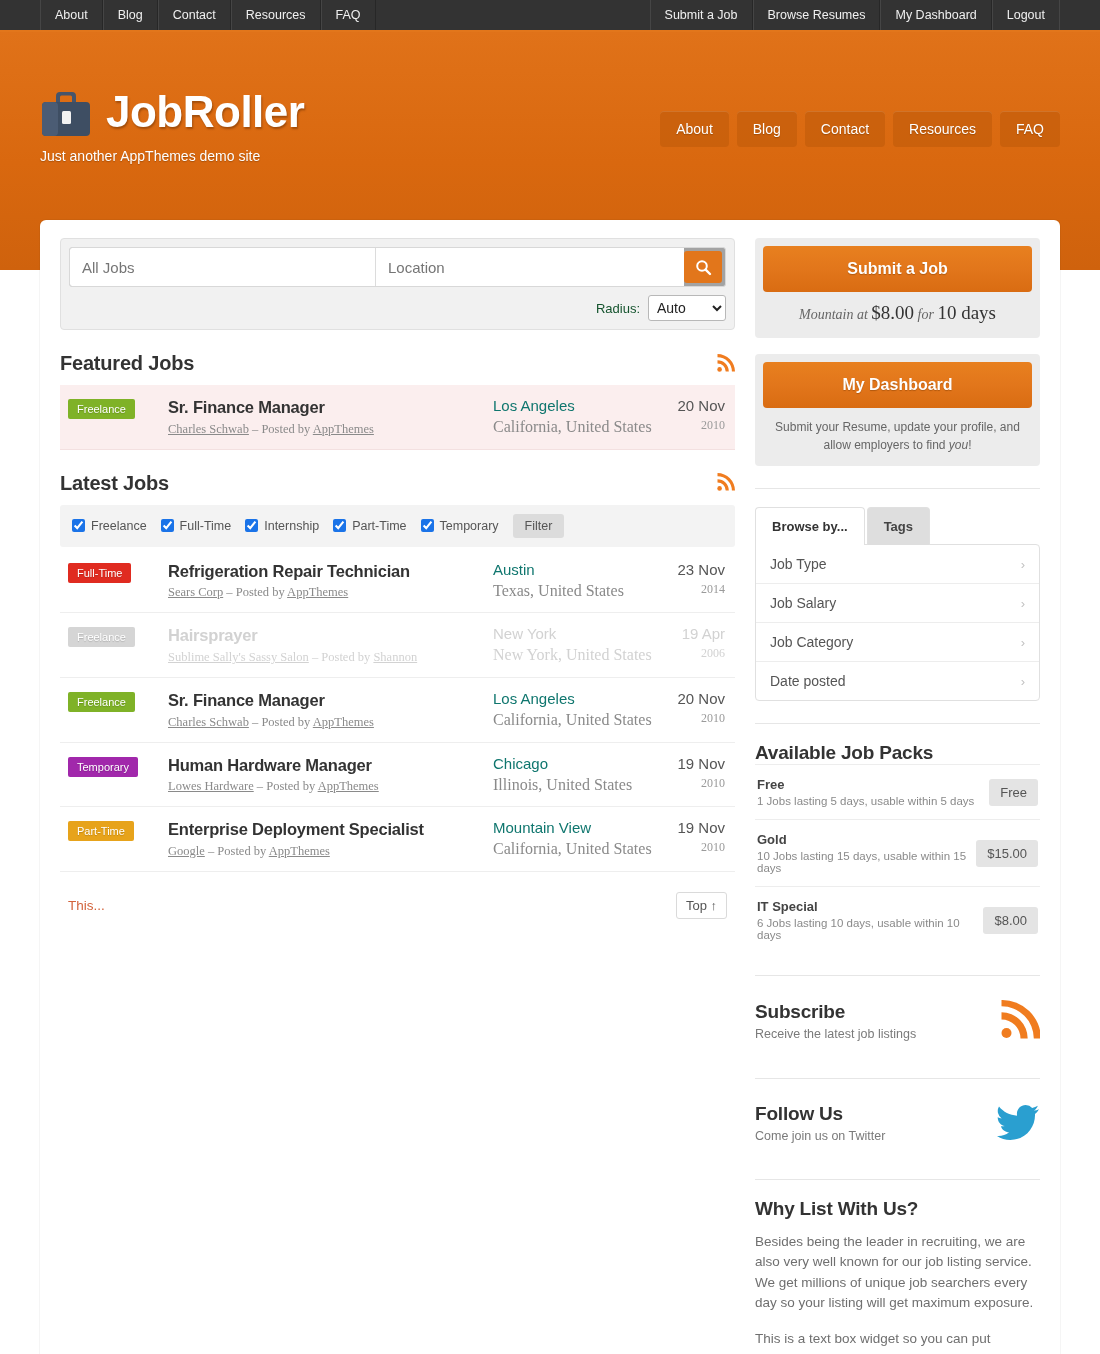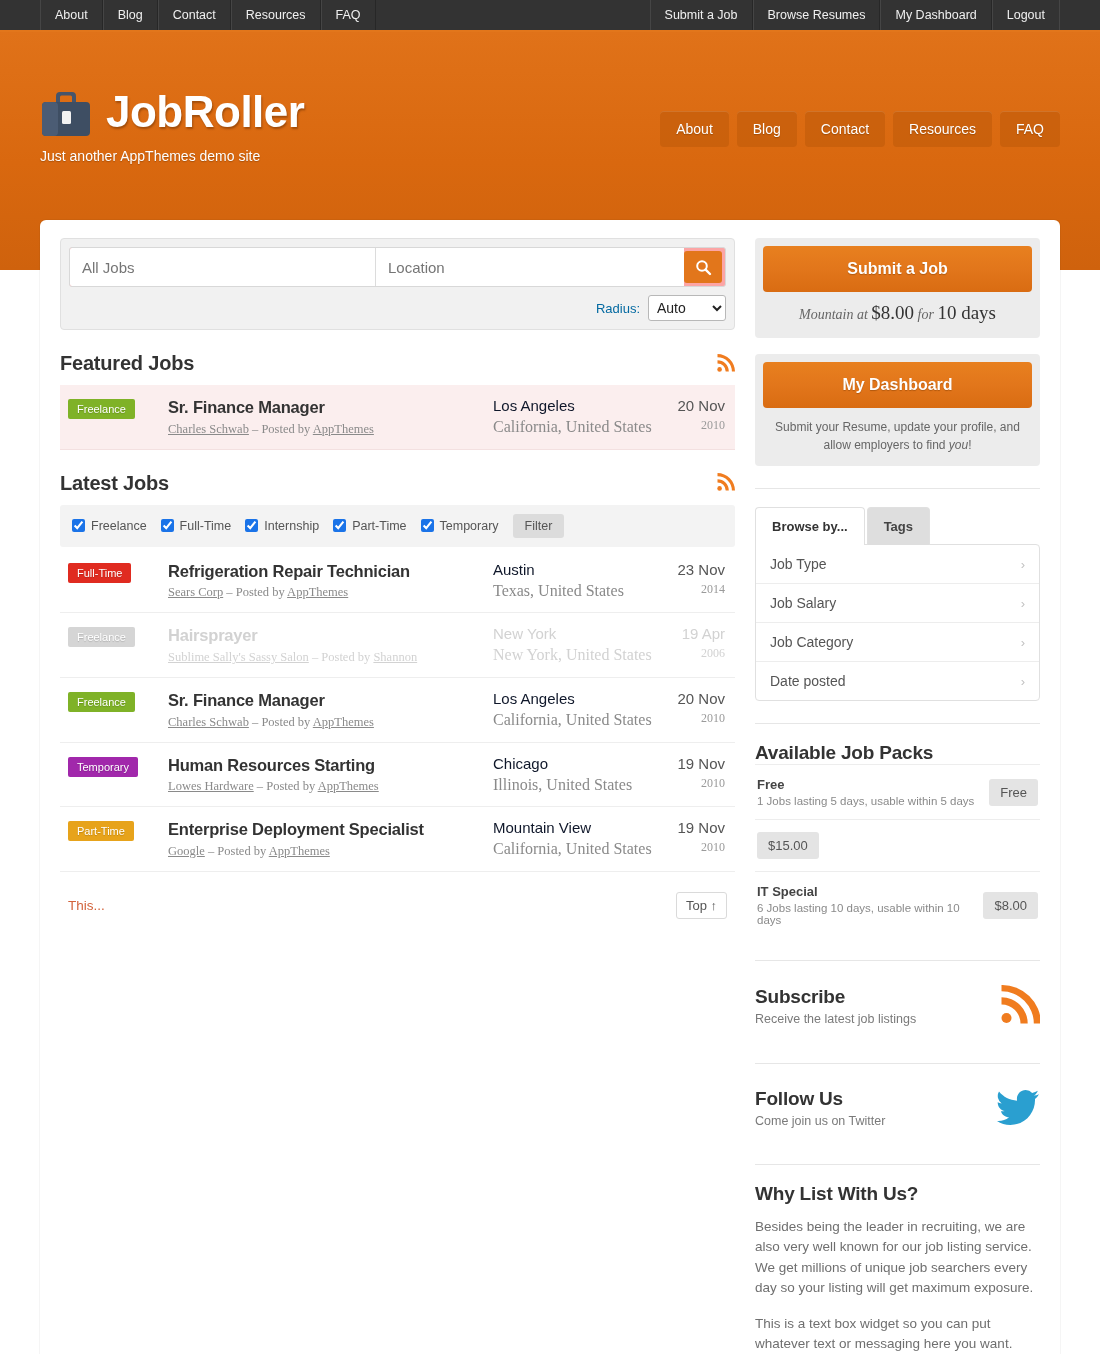--- a/index.html
+++ b/index.html
@@ -72,30 +72,30 @@
   }
   .columns { display:flex; gap:0; padding:18px 20px 0 20px; }
   .col-main { width:675px; }
   .col-side { width:285px; margin-left:20px; }
 
   
   .searchbox {
     background:#f1f1f1; border:1px solid #e0e0e0; border-radius:4px;
     padding:8px; margin-bottom:22px;
   }
-  .search-row { display:flex; background:#fca5a5; border:1px solid #d8d8d8; border-radius:3px; overflow:hidden; height:40px; }
+  .search-row { display:flex; background:#a3a3a3; border:1px solid #d8d8d8; border-radius:3px; overflow:hidden; height:40px; }
   .search-field { flex:1; border:none; outline:none; font-size:15px; color:#9a9a9a; padding:0 12px; font-family:"Liberation Sans", sans-serif; background:#fff; }
   .search-field.kw { border-right:1px solid #dcdcdc; flex: 0 0 306px; }
   .search-btn {
     width:38px; height:32px; margin:3px 3px 3px 0;
     background:#e2761b; border:none; border-radius:3px;
     display:flex; align-items:center; justify-content:center; cursor:pointer;
   }
   .radius-row { display:flex; align-items:center; justify-content:flex-end; margin-top:8px; gap:8px; }
-  .radius-label { font-size:13px; color:#0369a1;margin-left:43px; }
+  .radius-label { font-size:13px; color:#14532d;margin-left:43px; }
   .radius-select {
     font-family:"Liberation Sans", sans-serif; font-size:14px;
     padding:3px 4px; border:1px solid #b8b8b8; border-radius:3px;
     background:#fff; color:#222; width:78px;
   }
 
   
   .sec-head { display:flex; align-items:center; justify-content:space-between; margin-bottom:10px; }
   .sec-title { font-size:20px; font-weight:bold; color:#333; letter-spacing:-0.2px; }
 
@@ -131,21 +131,21 @@
   .badge {
     display:inline-block; color:#ffffff; font-size:11px;
     padding:4px 9px; border-radius:2px; white-space:nowrap;
     text-shadow:0 1px 1px rgba(0,0,0,0.18);
   }
   .job-info { flex:1; min-width:0; }
   .job-title { font-size:16.5px; font-weight:bold; color:#333333; line-height:1.25; letter-spacing:-0.2px; }
   .job-meta { font-size:12.5px; color:#8a8a8a; margin-top:4px; font-family:"Liberation Serif", serif; }
   .job-meta a { color:#8a8a8a; text-decoration:underline; }
   .job-loc { width:170px; flex:0 0 170px; }
-  .job-city { font-size:15px; color:#0f172a; }
+  .job-city { font-size:15px; color:#0f766e; }
   .job-region { font-size:16px; color:#8a8a8a; margin-top:4px; font-family:"Liberation Serif", serif; }
   .job-date { width:62px; flex:0 0 62px; text-align:right; }
   .job-date-d { font-size:15px; color:#555555; }
   .job-date-y { font-size:12px; color:#9a9a9a; margin-top:4px; font-family:"Liberation Serif", serif; }
 
   .list-footer { display:flex; align-items:center; justify-content:space-between; padding:16px 8px 30px 8px; }
   .more-link { color:#d2623a; font-size:13.5px; text-decoration:none; cursor:pointer; }
   .top-btn {
     border:1px solid #dadada; border-radius:3px; background:#fff;
     font-size:13px; color:#555; padding:5px 9px; cursor:pointer;
@@ -390,21 +390,21 @@
                 <div class="job-region">California, United States</div>
               </div>
               <div class="job-date">
                 <div class="job-date-d">20 Nov</div>
                 <div class="job-date-y">2010</div>
               </div>
             </div>
             <div class="job-row">
               <div class="badge-cell"><span class="badge" style="background: rgb(161, 40, 171);">Temporary</span></div>
               <div class="job-info">
-                <div class="job-title">Human Resources Starting</div>
+                <div class="job-title">Human Hardware Manager</div>
                 <div class="job-meta"><a>Lowes Hardware</a><span> – Posted by </span><a>AppThemes</a></div>
               </div>
               <div class="job-loc">
                 <div class="job-city">Chicago</div>
                 <div class="job-region">Illinois, United States</div>
               </div>
               <div class="job-date">
                 <div class="job-date-d">19 Nov</div>
                 <div class="job-date-y">2010</div>
               </div>
@@ -484,20 +484,24 @@
           <div class="side-title">Available Job Packs</div>
           <div class="packs" id="packs-list">
               <div class="pack-row">
                 <div>
                   <div class="pack-name">Free</div>
                   <div class="pack-desc">1 Jobs lasting 5 days, usable within 5 days</div>
                 </div>
                 <div class="pack-price">Free</div>
               </div>
               <div class="pack-row">
+                <div>
+                  <div class="pack-name">Gold</div>
+                  <div class="pack-desc">10 Jobs lasting 15 days, usable within 15 days</div>
+                </div>
                 <div class="pack-price">$15.00</div>
               </div>
               <div class="pack-row">
                 <div>
                   <div class="pack-name">IT Special</div>
                   <div class="pack-desc">6 Jobs lasting 10 days, usable within 10 days</div>
                 </div>
                 <div class="pack-price">$8.00</div>
               </div>
             </div>

